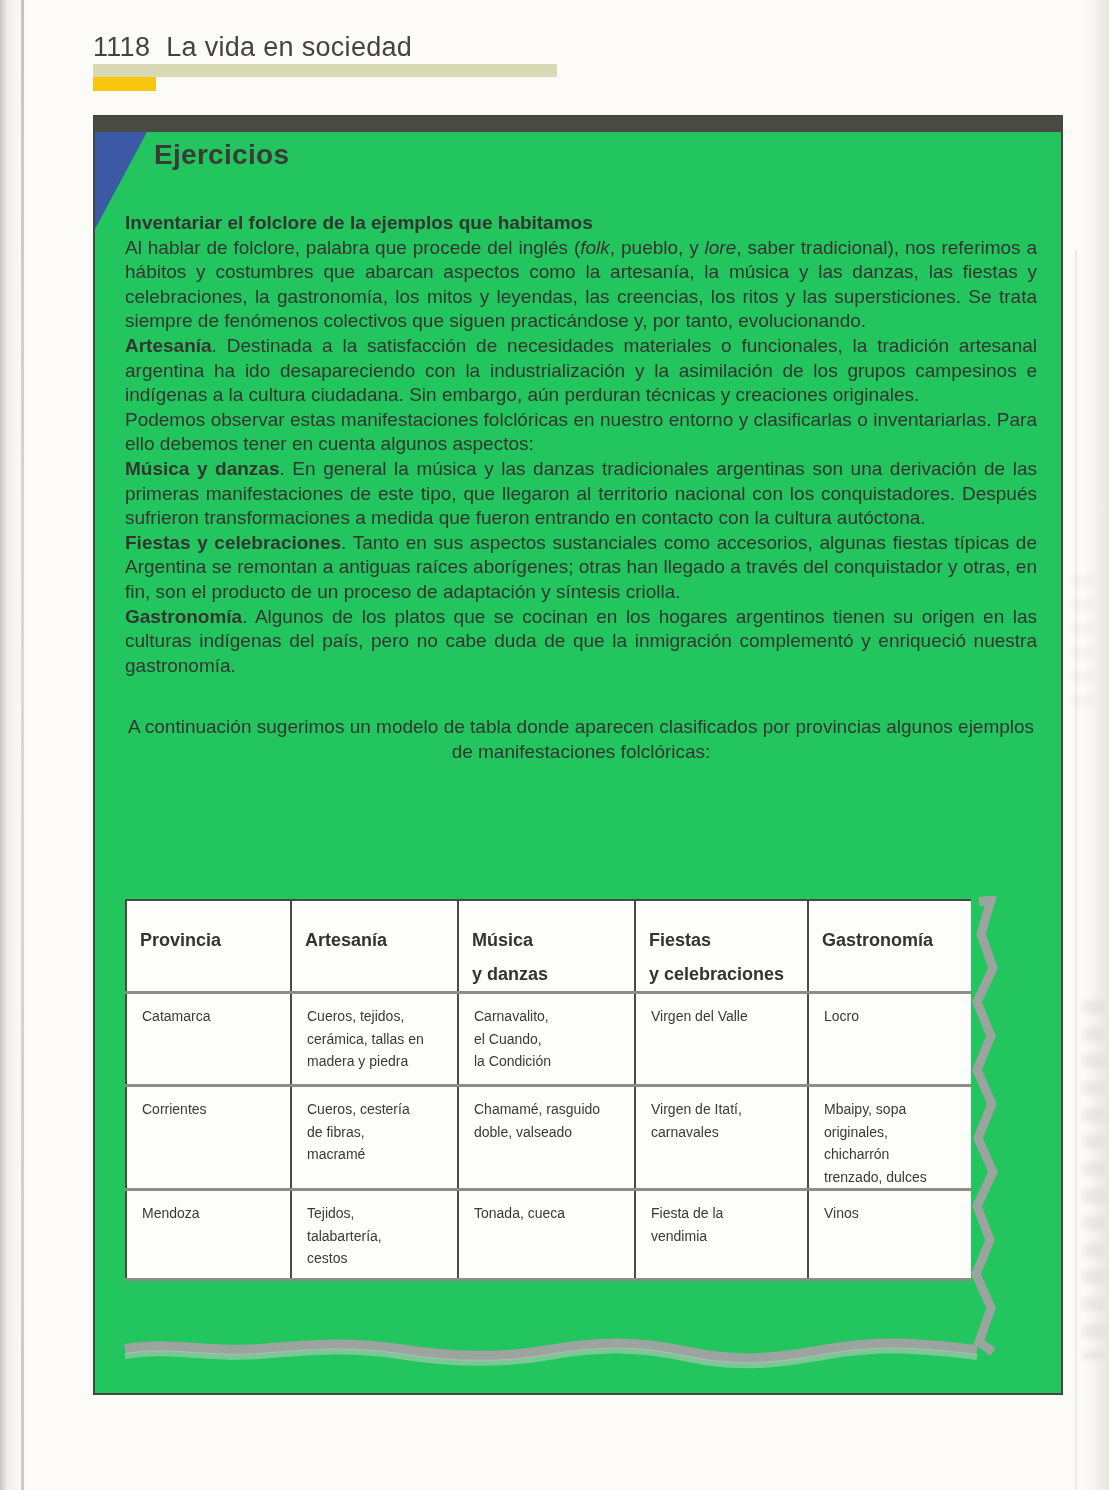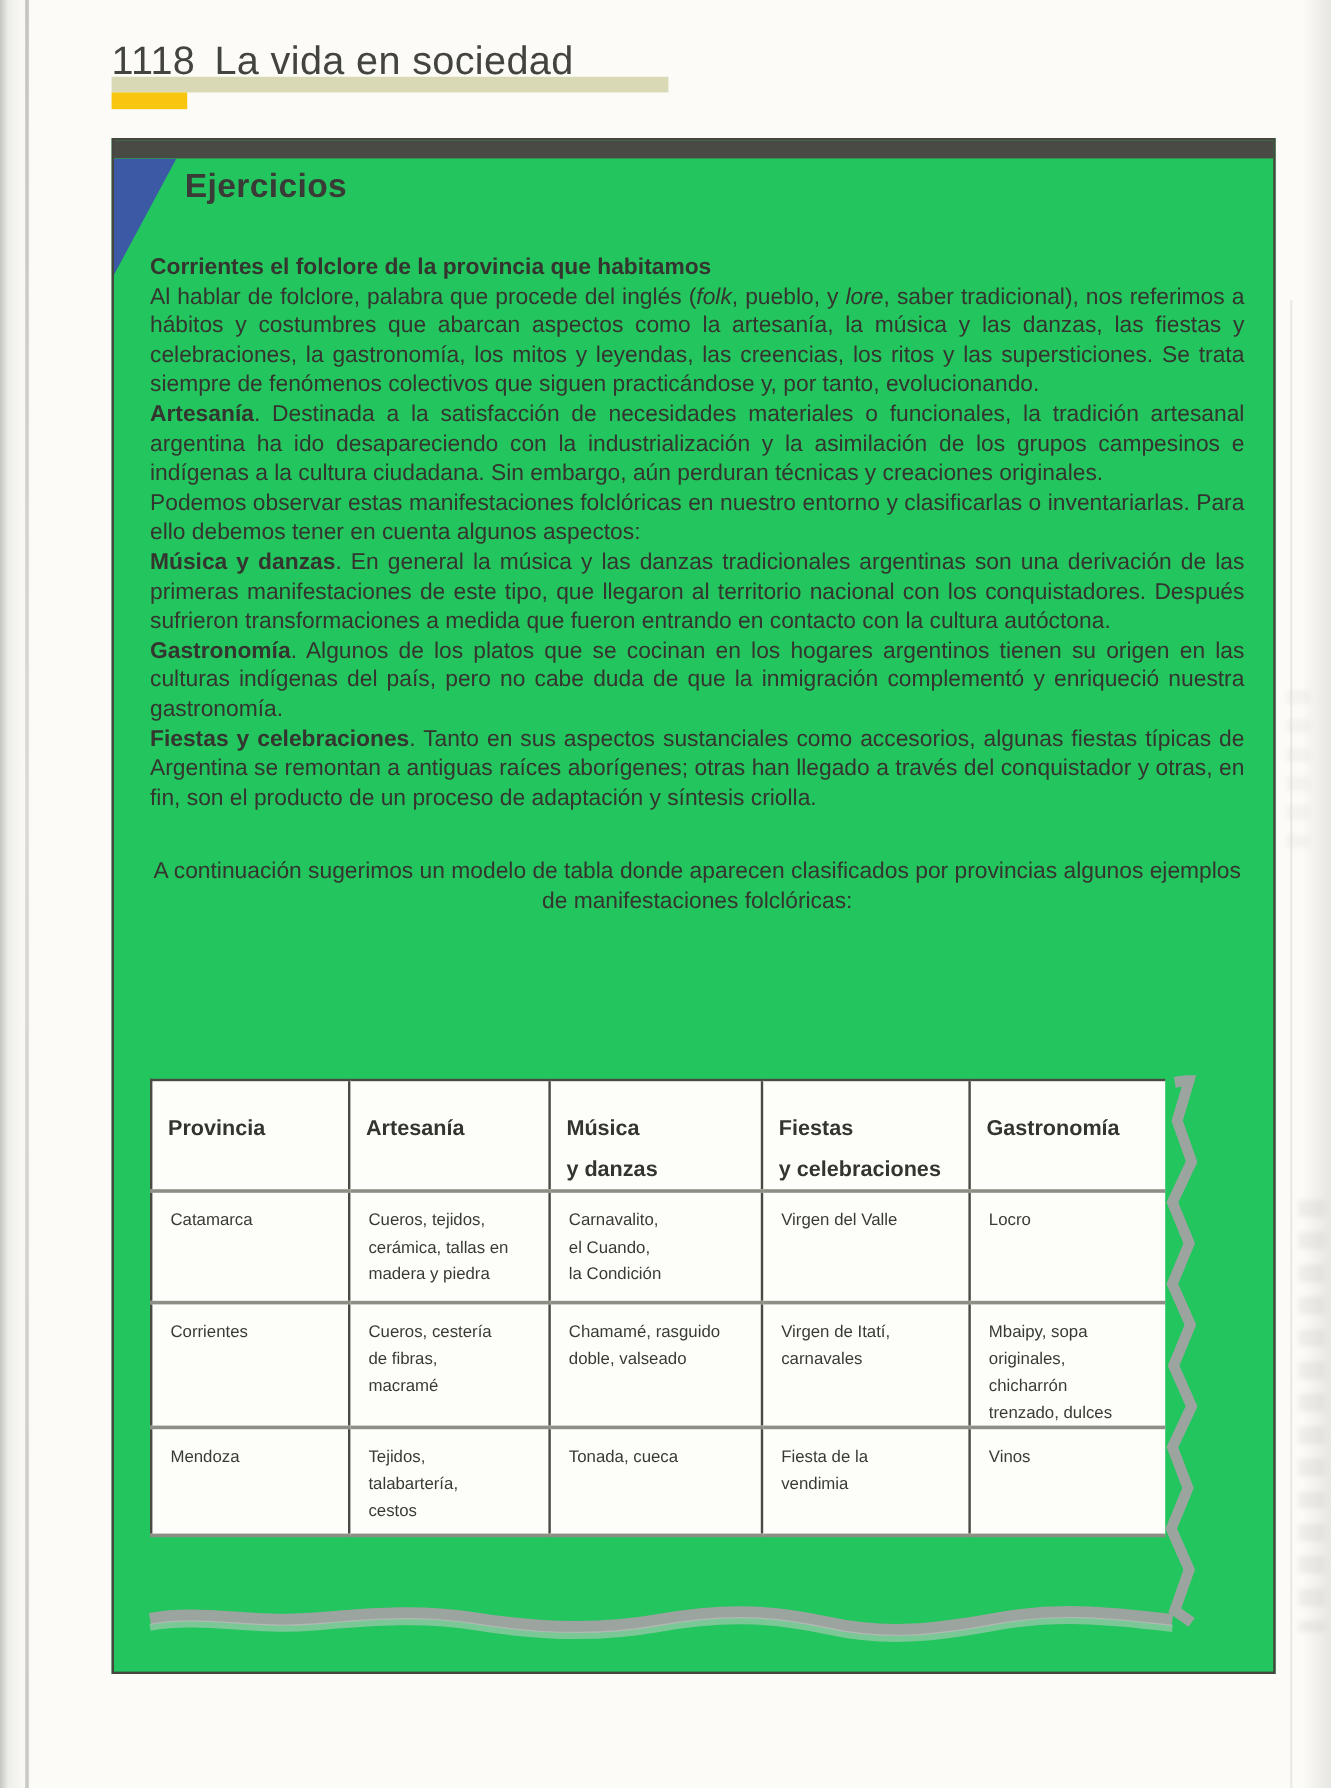--- a/index.html
+++ b/index.html
@@ -23,21 +23,21 @@
   }
   .right-line { position:absolute; left:1075px; top:250px; width:2px; height:1240px; background:#edebe6; }
   .ghost-a { position:absolute; left:1082px; top:1000px; width:22px; height:360px;
     background:repeating-linear-gradient(to bottom,#aeada7 0 14px,transparent 14px 27px);
     opacity:.16; filter:blur(2px); }
   .ghost-b { position:absolute; left:1072px; top:575px; width:20px; height:140px;
     background:repeating-linear-gradient(to bottom,#b5b4ae 0 12px,transparent 12px 24px);
     opacity:.10; filter:blur(2px); }
 
   
-  .runhead { position:absolute; left:93px; top:32px; font-size:33px; color:#434340; letter-spacing:.3px; }
+  .runhead { position:absolute; left:93px; top:32px; font-size:27px; color:#434340; letter-spacing:.3px; }
   .runhead .num { margin-right:16px; }
   .bar-olive  { position:absolute; left:93px; top:64px; width:464px; height:13px; background:#d9d9b6; }
   .bar-yellow { position:absolute; left:93px; top:77px; width:63px;  height:14px; background:#f8c60f; }
 
   
   .box {
     position:absolute; left:93px; top:115px; width:970px; height:1280px;
     background:#22c55e; border:2px solid #46463f; box-sizing:border-box;
   }
   .box-topbar { position:absolute; left:0; top:0; width:100%; height:15px; background:#4a4a44; }
@@ -98,27 +98,27 @@
   </div>
   <div class="bar-olive"></div>
   <div class="bar-yellow"></div>
 
   <div class="box">
     <div class="box-topbar"></div>
     <div class="box-triangle"></div>
     <div class="box-title">Ejercicios</div>
 
     <div class="content">
-      <p class="intro-heading">Corrientes el folclore de la provincia que habitamos</p>
+      <p class="intro-heading">Inventariar el folclore de la ejemplos que habitamos</p>
       <p><span>Al hablar de folclore, palabra que procede del inglés (</span><span class="ital">folk</span><span>, pueblo, y </span><span class="ital">lore</span><span>, saber tradicional), nos referimos a hábitos y costumbres que abarcan aspectos como la artesanía, la música y las danzas, las fiestas y celebraciones, la gastronomía, los mitos y leyendas, las creencias, los ritos y las supersticiones. Se trata siempre de fenómenos colectivos que siguen practicándose y, por tanto, evolucionando.</span></p>
       <p><span class="lead">Artesanía</span><span>. Destinada a la satisfacción de necesidades materiales o funcionales, la tradición artesanal argentina ha ido desapareciendo con la industrialización y la asimilación de los grupos campesinos e indígenas a la cultura ciudadana. Sin embargo, aún perduran técnicas y creaciones originales.</span></p>
       <p>Podemos observar estas manifestaciones folclóricas en nuestro entorno y clasificarlas o inventariarlas. Para ello debemos tener en cuenta algunos aspectos:</p>
       <p><span class="lead">Música y danzas</span><span>. En general la música y las danzas tradicionales argentinas son una derivación de las primeras manifestaciones de este tipo, que llegaron al territorio nacional con los conquistadores. Después sufrieron transformaciones a medida que fueron entrando en contacto con la cultura autóctona.</span></p>
+      <p><span class="lead">Fiestas y celebraciones</span><span>. Tanto en sus aspectos sustanciales como accesorios, algunas fiestas típicas de Argentina se remontan a antiguas raíces aborígenes; otras han llegado a través del conquistador y otras, en fin, son el producto de un proceso de adaptación y síntesis criolla.</span></p>
       <p><span class="lead">Gastronomía</span><span>. Algunos de los platos que se cocinan en los hogares argentinos tienen su origen en las culturas indígenas del país, pero no cabe duda de que la inmigración complementó y enriqueció nuestra gastronomía.</span></p>
-      <p><span class="lead">Fiestas y celebraciones</span><span>. Tanto en sus aspectos sustanciales como accesorios, algunas fiestas típicas de Argentina se remontan a antiguas raíces aborígenes; otras han llegado a través del conquistador y otras, en fin, son el producto de un proceso de adaptación y síntesis criolla.</span></p>
       <p class="p-tabla">A continuación sugerimos un modelo de tabla donde aparecen clasificados por provincias algunos ejemplos de manifestaciones folclóricas:</p>
     </div>
 
     <div class="table-wrap">
       <table>
         <colgroup>
           <col style="width:165px">
             <col style="width:167px">
             <col style="width:177px">
             <col style="width:173px">

